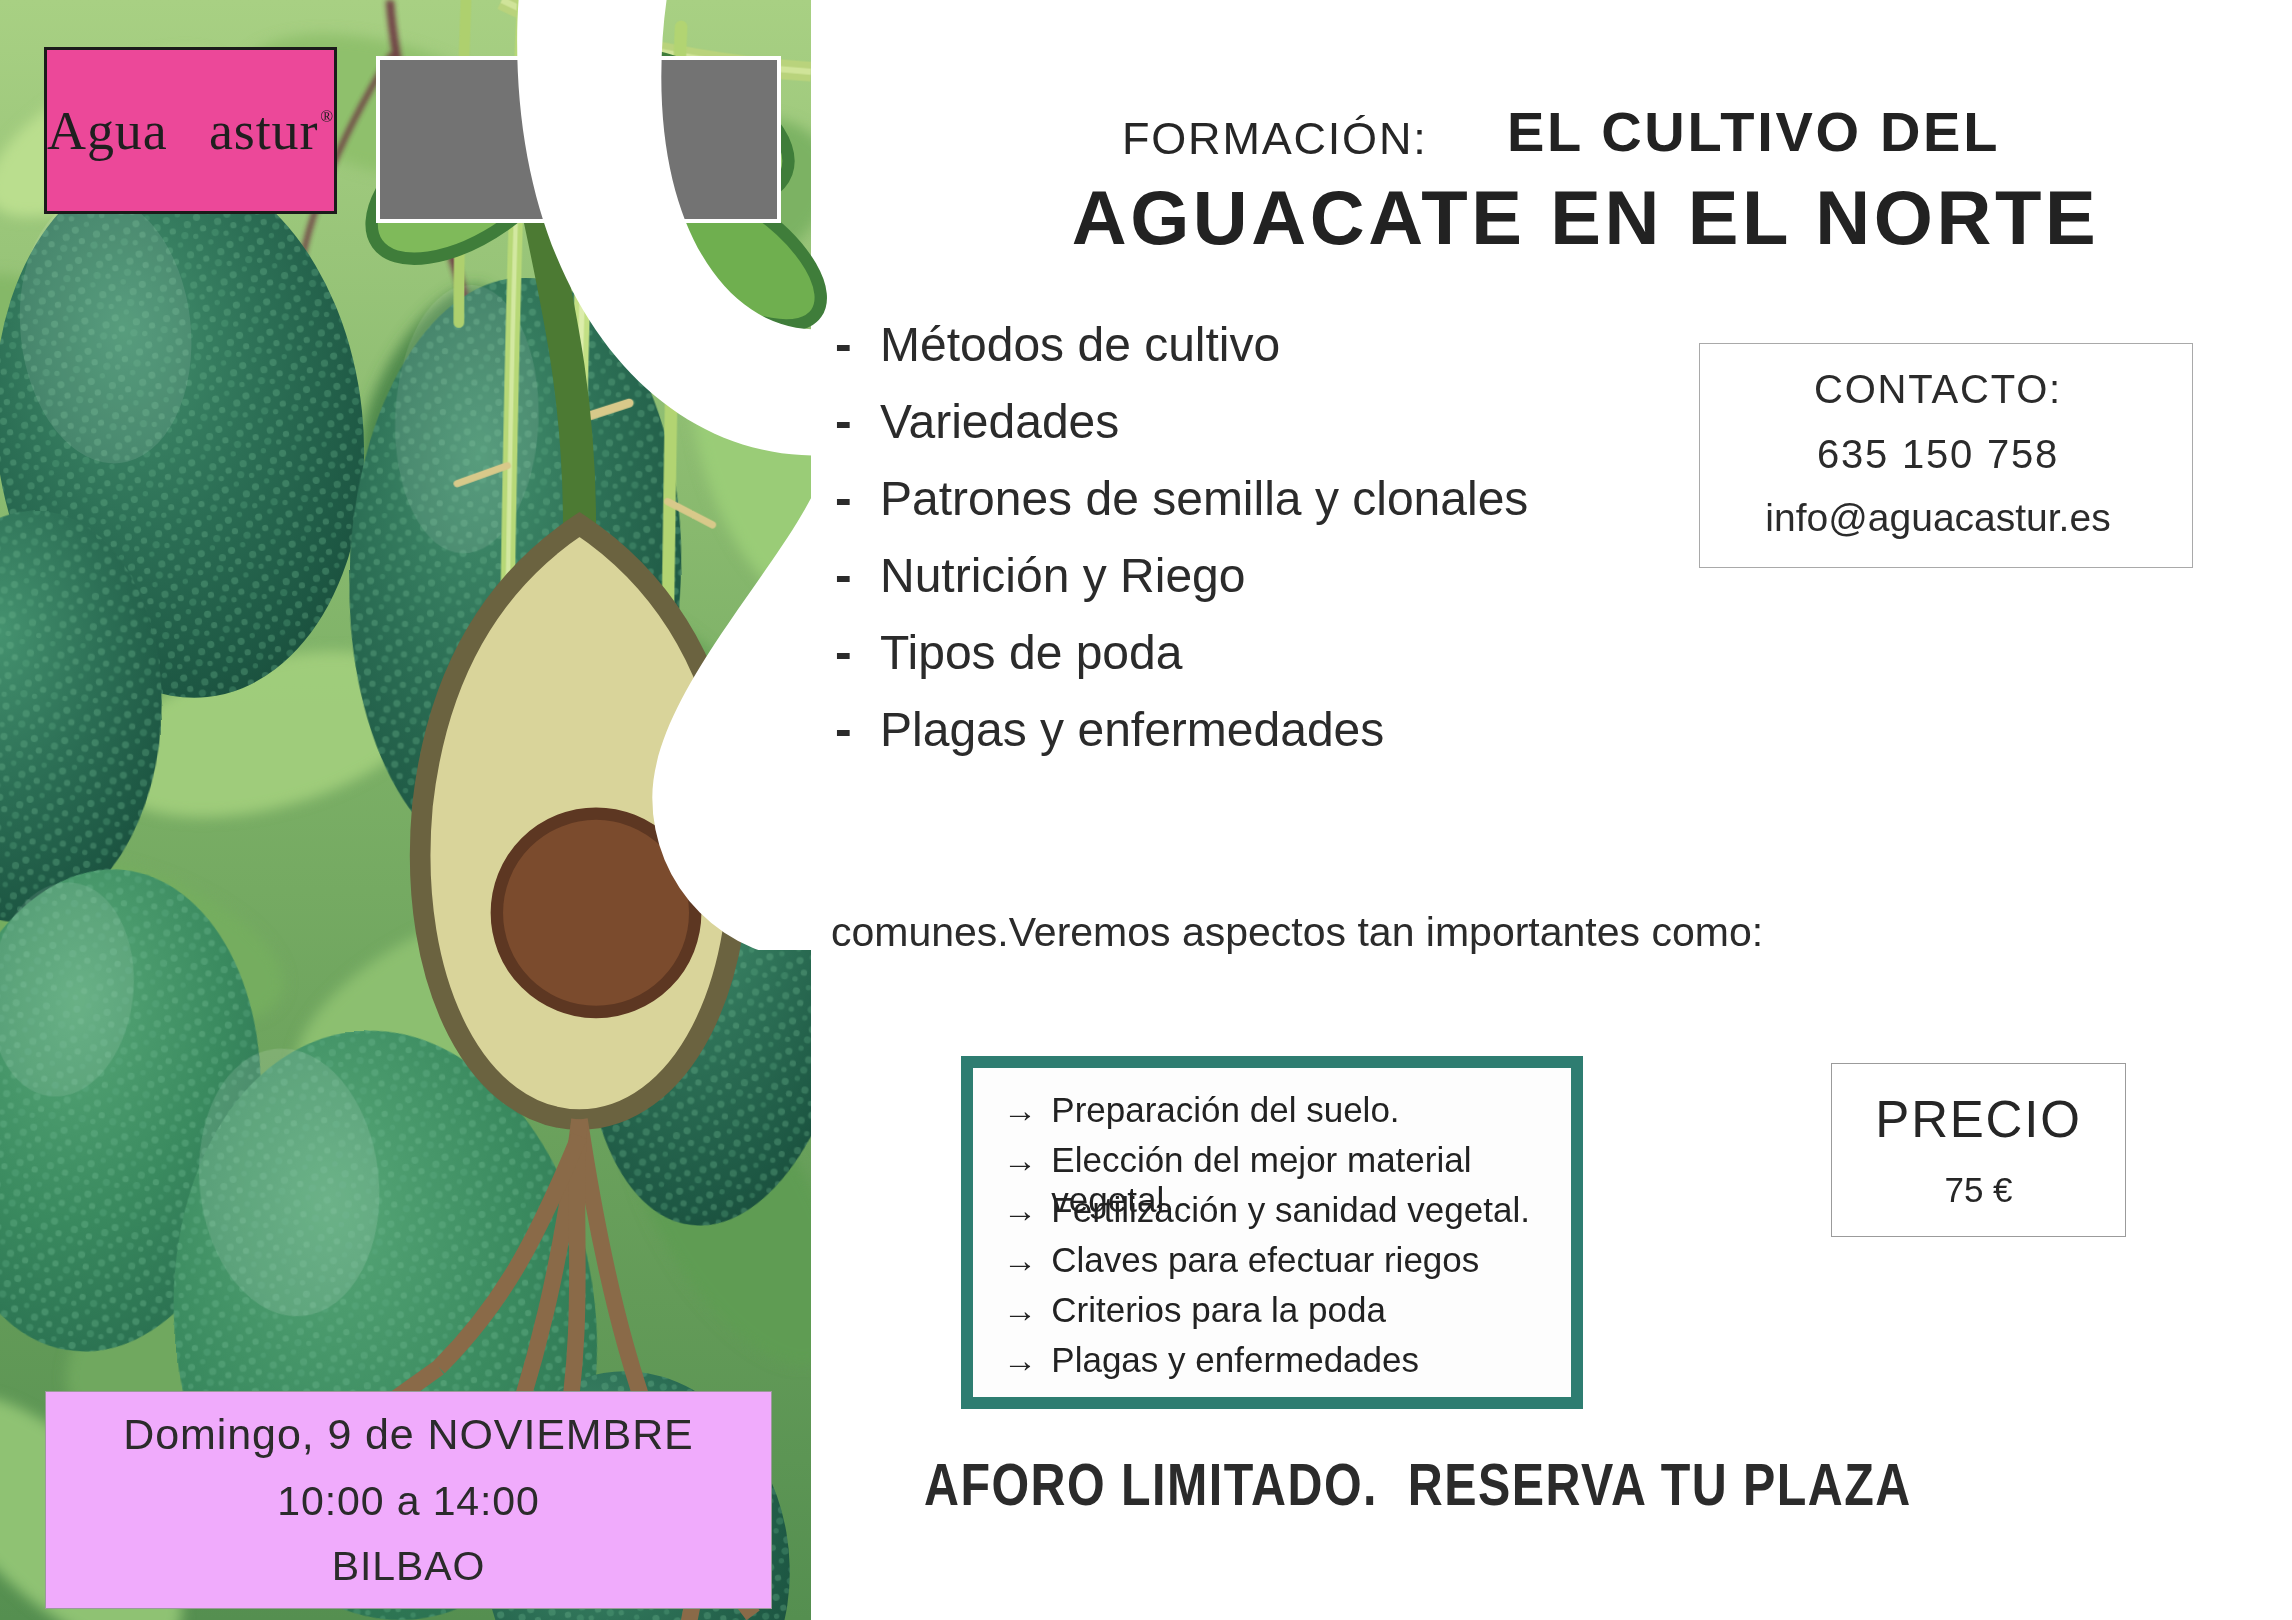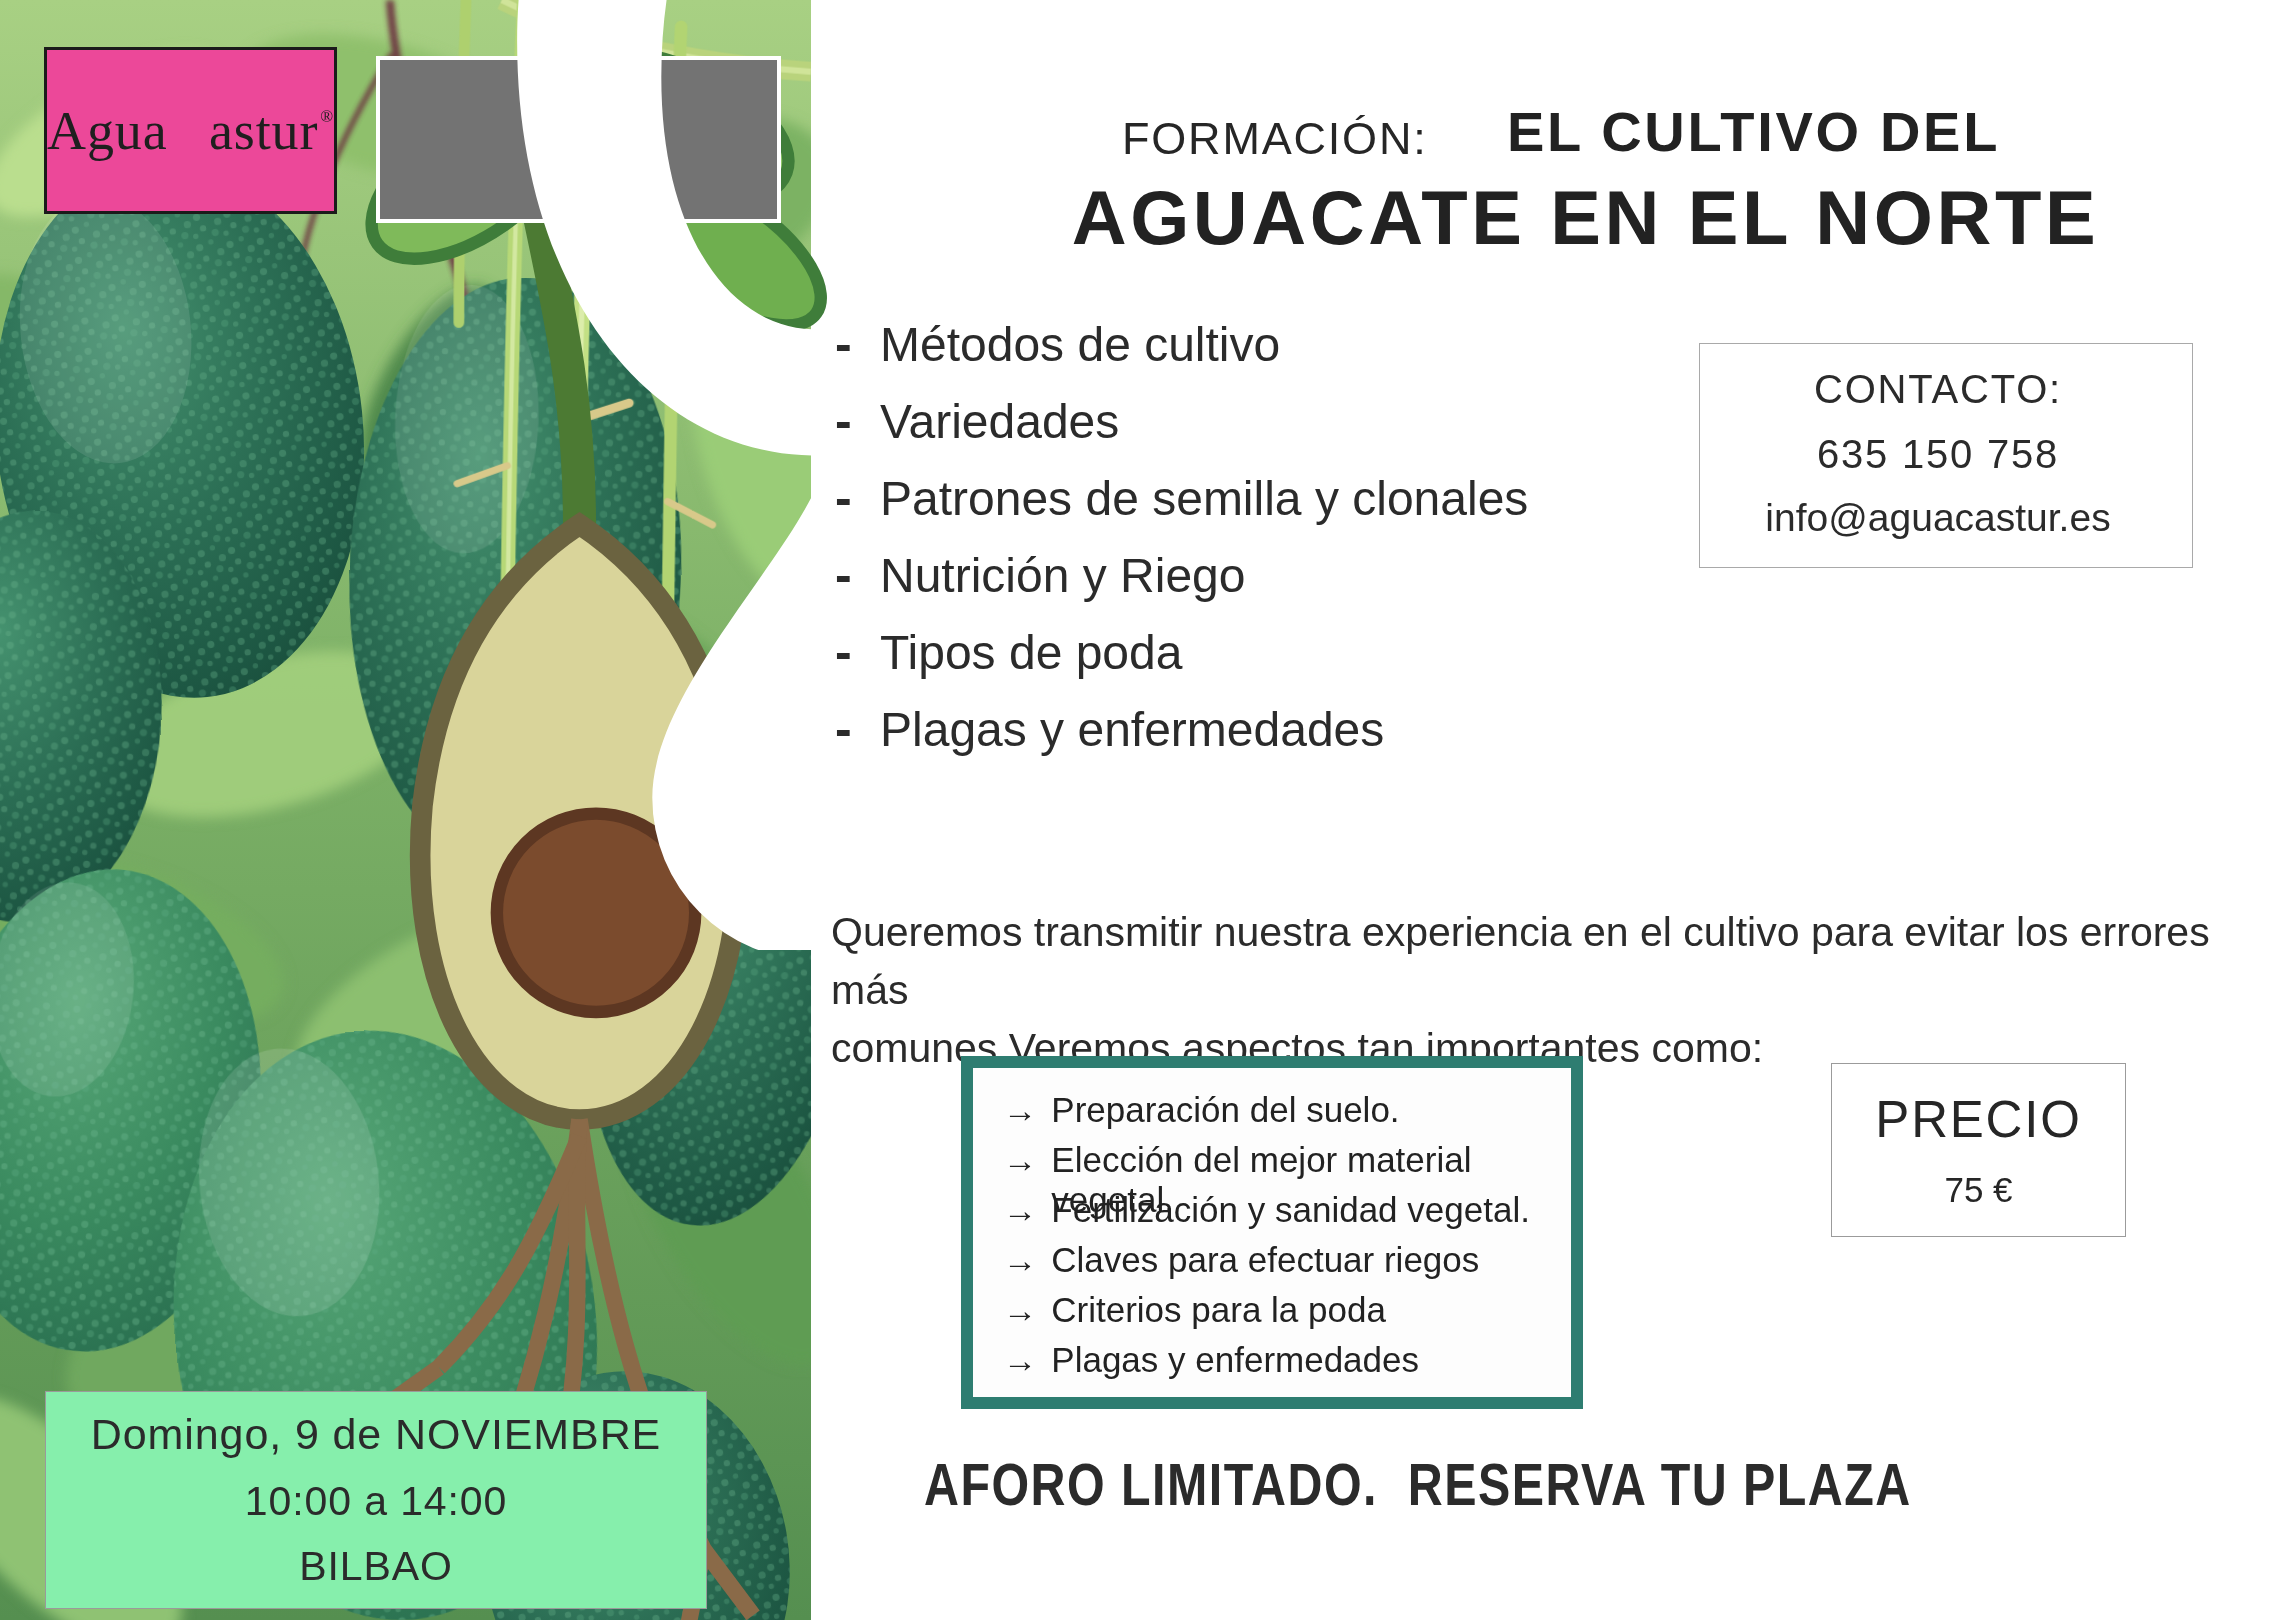--- a/index.html
+++ b/index.html
@@ -21,21 +21,21 @@
   .logo-brokaw{left:376px; top:56px; width:405px; height:167px; background:#737373; border:4.5px solid #ffffff; box-sizing:border-box; display:flex; align-items:center; padding-left:29px;}
   .brokaw-icon{width:59px; height:133px; flex:0 0 auto;}
   .brokaw-txt{margin-left:18px; color:#ffffff;}
   .brokaw-word{font-size:75px; font-weight:700; line-height:0.95; letter-spacing:0px;}
   .brokaw-sub{display:flex; align-items:baseline; gap:10.7px; margin-top:3.6px;justify-content:center;}
   .brokaw-spain{font-size:32px; font-weight:700;}
   .brokaw-dot{font-size:32px; font-weight:700;}
   .brokaw-viveros{font-size:25px; font-weight:400; letter-spacing:1.8px;}
 
   
-  .event-box{left:45px; top:1391px; width:662px; height:218px; background:#86efac; border:1.8px solid #9a9a9a; box-sizing:border-box; display:flex; flex-direction:column; justify-content:space-evenly; align-items:center; letter-spacing:0.9px;}
+  .event-box{left:45px; top:1391px; width:727px; height:218px; background:#f0abfc; border:1.8px solid #9a9a9a; box-sizing:border-box; display:flex; flex-direction:column; justify-content:space-evenly; align-items:center; letter-spacing:0.9px;}
   .event-line1{font-size:43px;}
   .event-line2{font-size:41px;}
   .event-line3{font-size:41px;}
 
   
   .kicker{left:1122px; top:113px; font-size:45px; letter-spacing:1.8px; color:#262626;}
   .title1{left:1507px; top:99px; font-size:56px; font-weight:700; letter-spacing:2.7px; color:#222222;}
   .title2{left:878px; top:174px; width:1415px; text-align:center; font-size:76px; font-weight:700; letter-spacing:3.6px; color:#222222;}
 
   .topics{left:835px; top:315px;}
@@ -255,21 +255,20 @@
     </div>
   </div>
 
   <div class="abs contact-box">
     <div class="contact-label">CONTACTO:</div>
     <div class="contact-phone">635 150 758</div>
     <div class="contact-email">info@aguacastur.es</div>
   </div>
 
   <div class="abs intro">
-    <span>Queremos transmitir nuestra experiencia en el cultivo para evitar los errores más</span>
     <span>comunes.Veremos aspectos tan importantes como:</span>
   </div>
 
   <div class="abs agenda-box">
     <div class="agenda-item">
       <span class="agenda-arrow">→</span>
       <span>Preparación del suelo.</span>
     </div>
     <div class="agenda-item">
       <span class="agenda-arrow">→</span>

